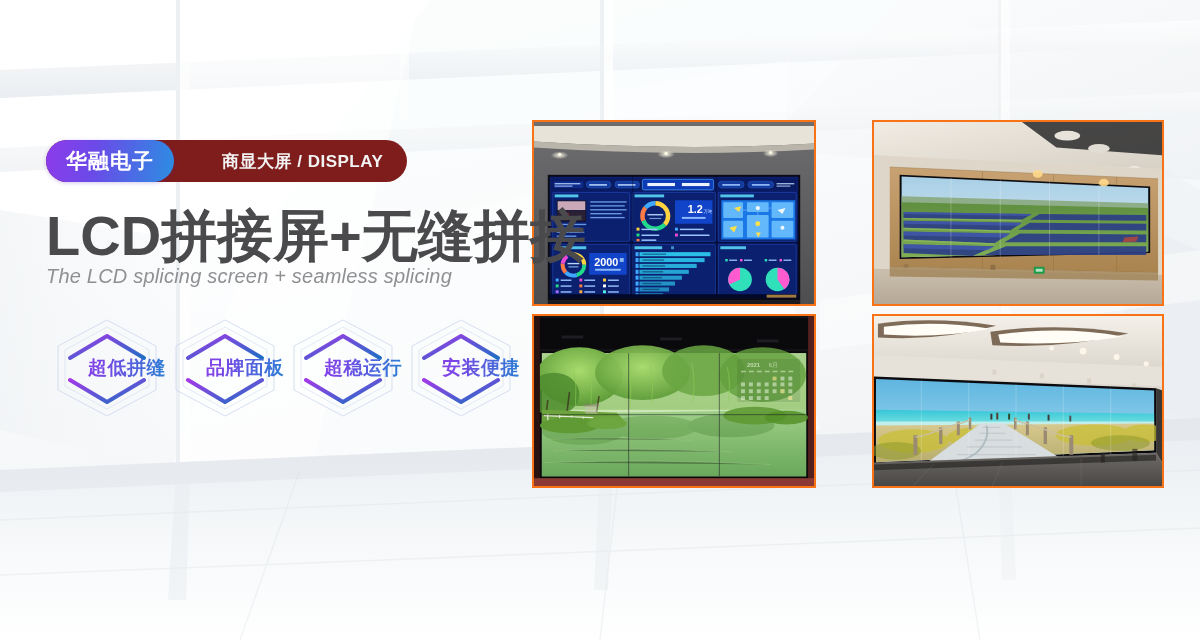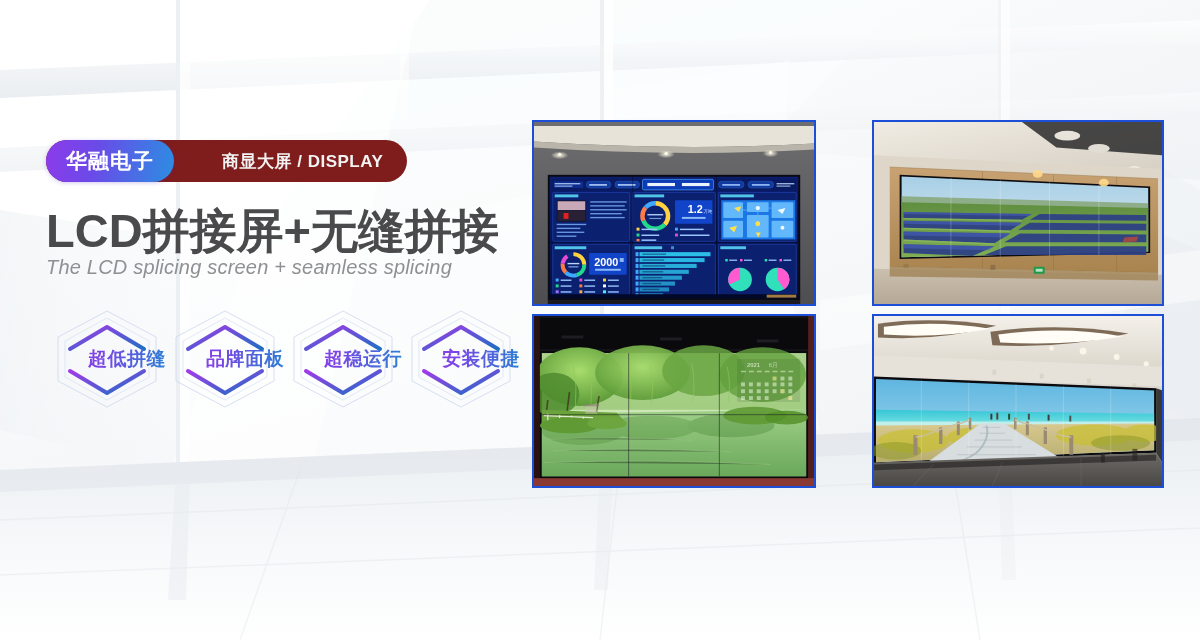--- a/index.html
+++ b/index.html
@@ -33,21 +33,21 @@
     box-shadow:0 1px 4px rgba(80,40,180,.25);
   }
   .brand-right {
     display:flex; align-items:center; padding:0 6px 0 16px; height:42px;
     color:#f2f2f2; font-size:17px; font-weight:bold; letter-spacing:.5px;margin-left:32px;
   }
 
   
   .headline {
     margin-top:24px;
-    font-size:47px; font-weight:bold; color:#4a4a4c;
+    font-size:56px; font-weight:bold; color:#4a4a4c;
     letter-spacing:0px; line-height:1.06; white-space:nowrap;
   }
   .subhead {
     margin-top:0;
     font-size:20px; color:#8f9093; letter-spacing:.2px; white-space:nowrap;font-style:italic;
   }
 
   
   .features { display:flex; margin-top:26px; margin-left:2px; }
   .feature { position:relative; width:118px; height:108px; }
@@ -55,21 +55,21 @@
   .feature-label {
     position:absolute; left:0; top:50%; width:118px;
     transform:translateY(-50%); text-align:right;
     font-size:19px; font-weight:bold; letter-spacing:.5px;
     background:linear-gradient(95deg,#a03de8 0%,#7b45e6 45%,#2a7fd4 100%);
     -webkit-background-clip:text; background-clip:text;
     -webkit-text-fill-color:transparent; color:#7b45e6;
   }
 
   
-  .photo { position:absolute; border:2px solid #1d4ed8; overflow:hidden; background:#111; z-index:4; }
+  .photo { position:absolute; border:2px solid #f97316; overflow:hidden; background:#111; z-index:4; }
   .photo svg { display:block; width:100%; height:100%; }
   #photo-dashboard { left:532px; top:120px;  width:284px; height:186px; }
   #photo-solar     { left:872px; top:120px;  width:292px; height:186px; }
   #photo-lake      { left:532px; top:314px;  width:284px; height:174px; }
   #photo-beach     { left:872px; top:314px;  width:292px; height:174px; }
 </style>
 </head>
 <body>
 
 <div id="banner">

